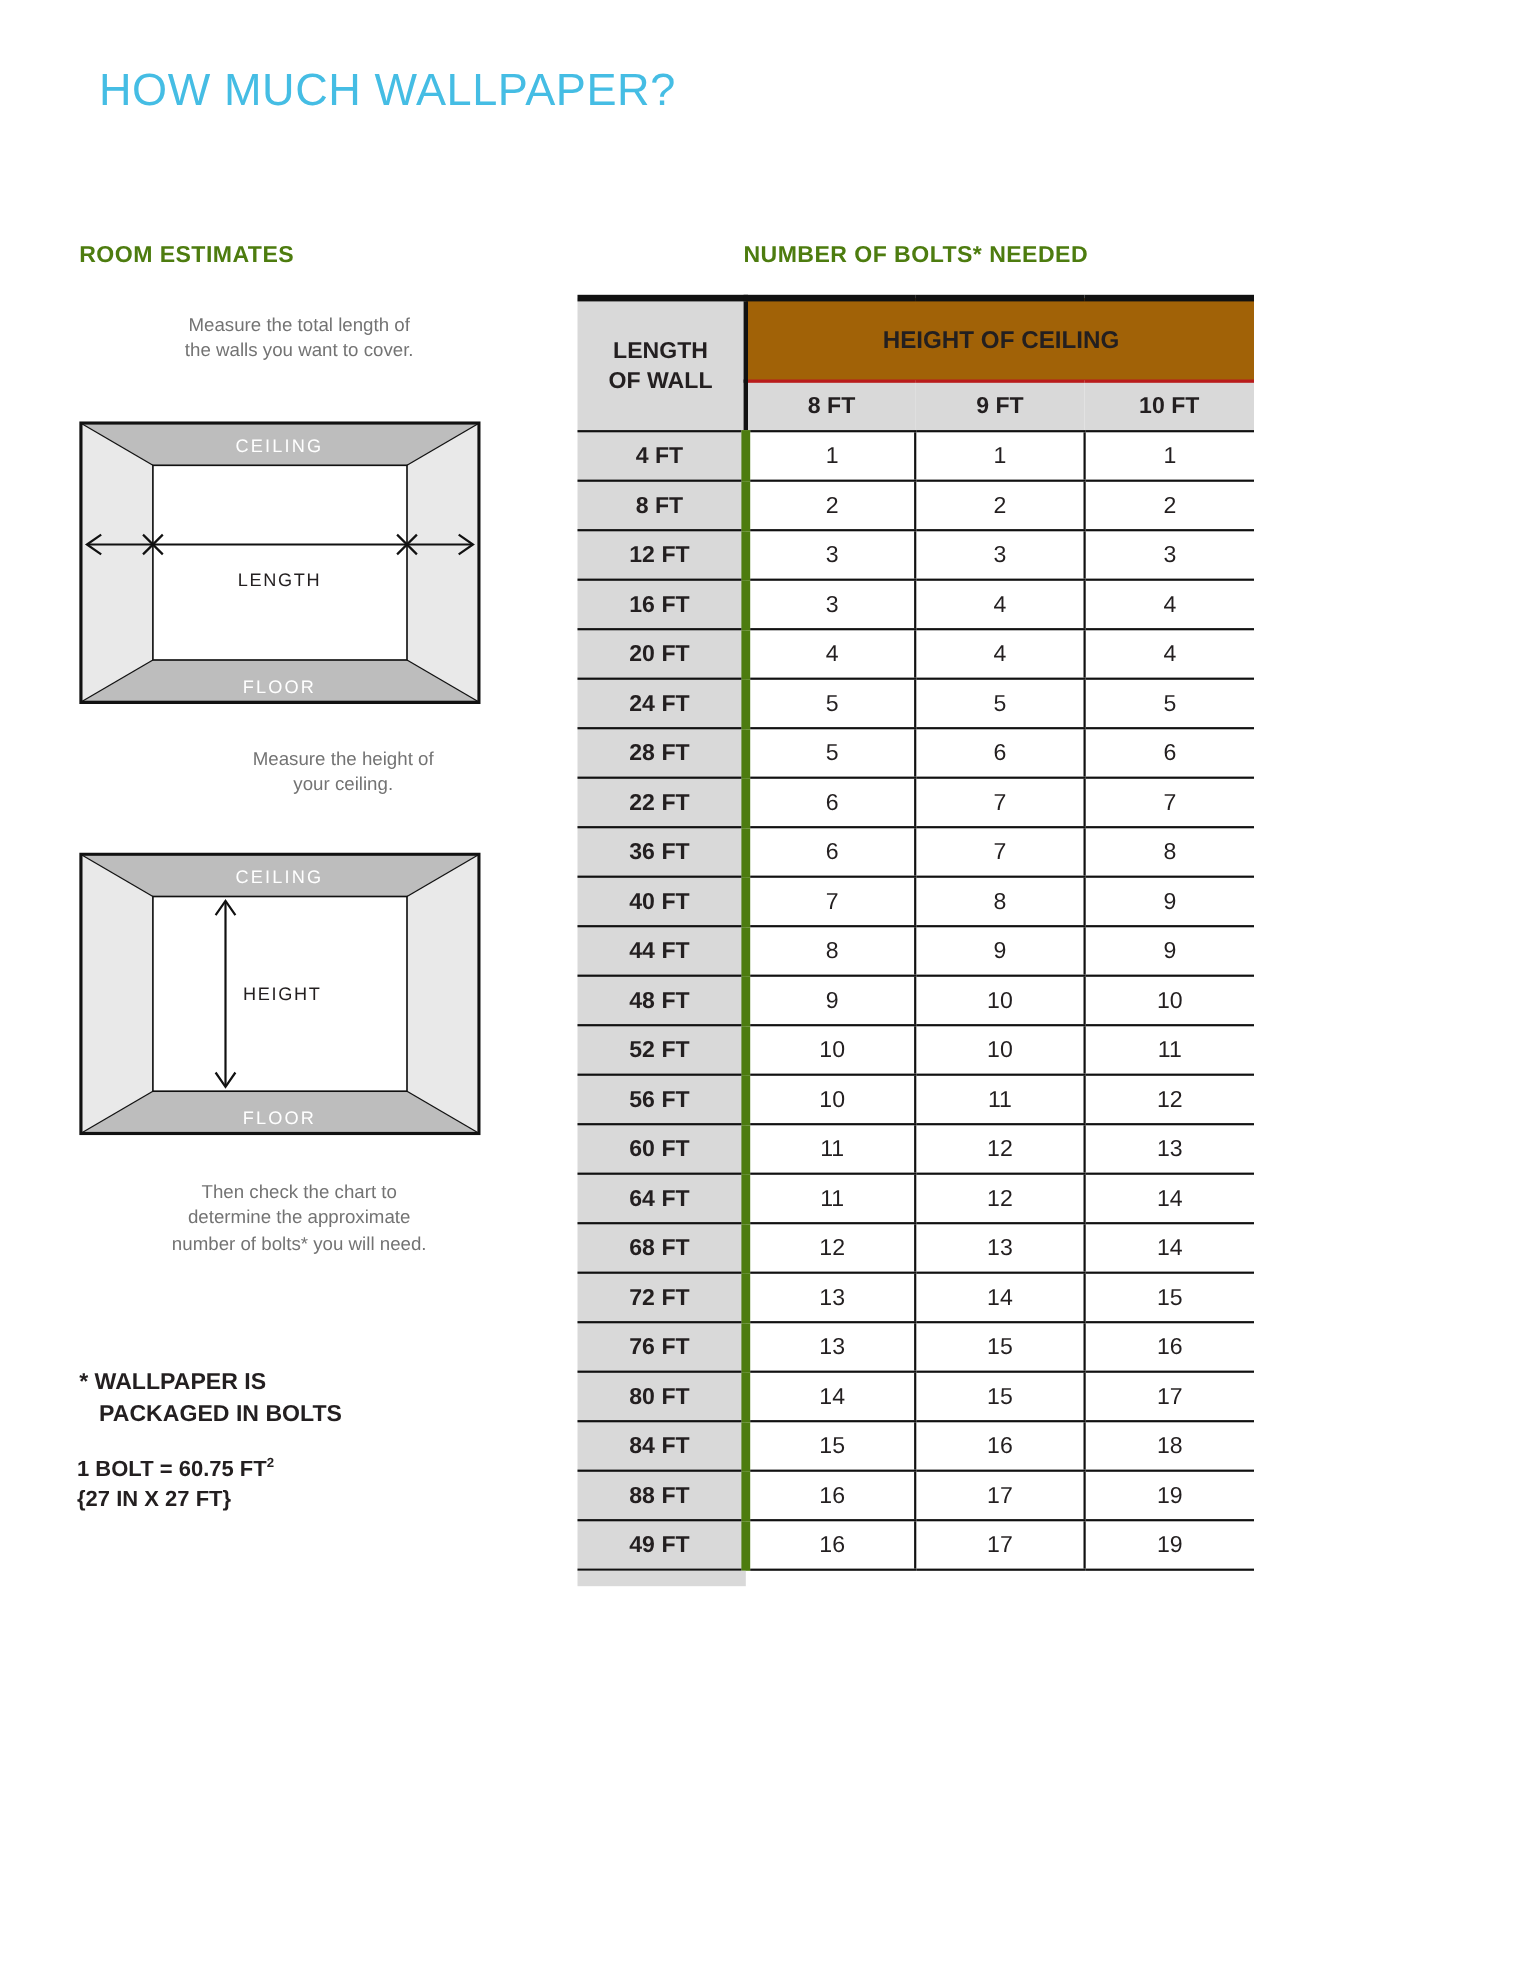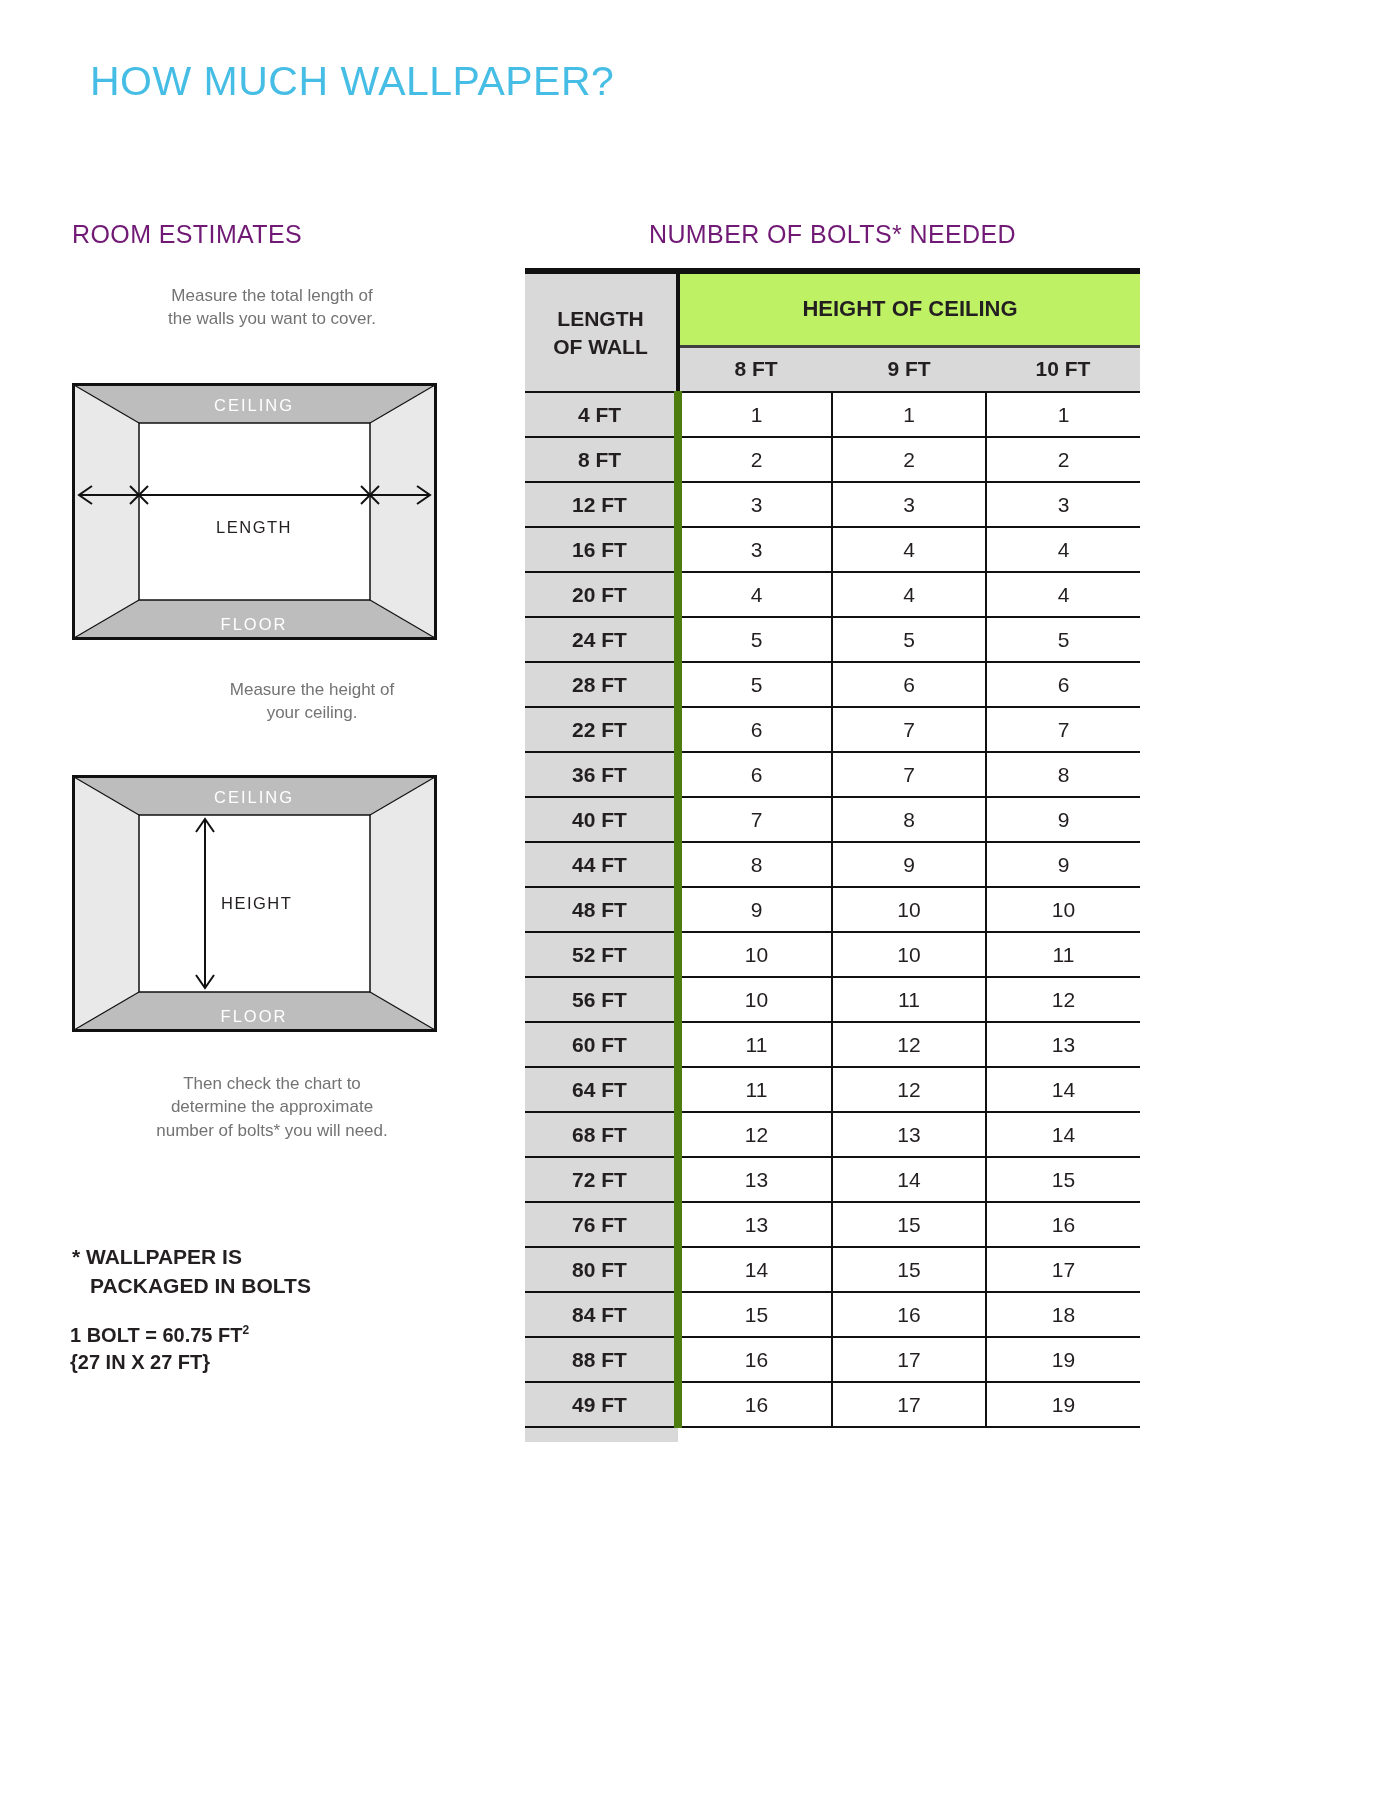--- a/index.html
+++ b/index.html
@@ -19,24 +19,24 @@
     position: absolute;
     left: 70px;
     top: 58px;
     font-size: 41px;
     font-weight: normal;
     letter-spacing: 0.5px;
     color: #45bde4;
     margin-left: 20px;
   }
   .section-heading {
-    font-size: 25px;
-    font-weight: normal;
+    font-size: 21px;
+    font-weight: bold;
     letter-spacing: 0.4px;
-    color: #701a75;
+    color: #4d7c0f;
   }
   .left-heading { position: absolute; left: 72px; top: 220px; }
   .table-heading {
     position: absolute;
     left: 525px;
     top: 220px;
     width: 615px;
     text-align: center;
   }
   .step {
@@ -113,24 +113,24 @@
   .len-head {
     background: #d9d9d9;
     font-weight: bold;
     font-size: 21px;
     line-height: 1.3;
     white-space: pre-line;
     border-right: 4px solid #111111;
     border-bottom: 2px solid #111111;
   }
   .span-head {
-    background: #bef264;
+    background: #a16207;
     font-weight: bold;
     font-size: 22px;
-    border-bottom: 3px solid #404040;
+    border-bottom: 3px solid #b91c1c;
   }
   .sub-head {
     background: #d9d9d9;
     font-weight: bold;
     font-size: 21px;
     border-bottom: 2px solid #111111;
   }
   .bolt-table tbody td {
     height: 45px;
     font-size: 21px;

